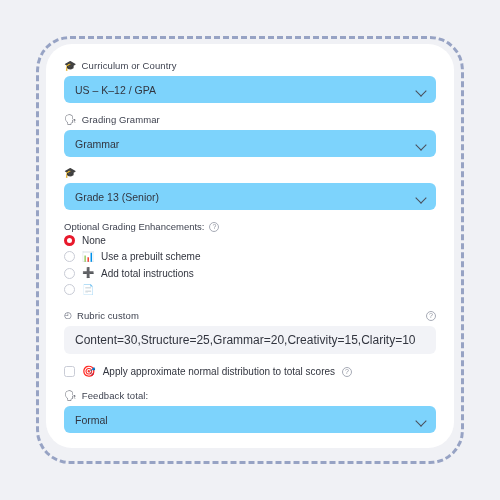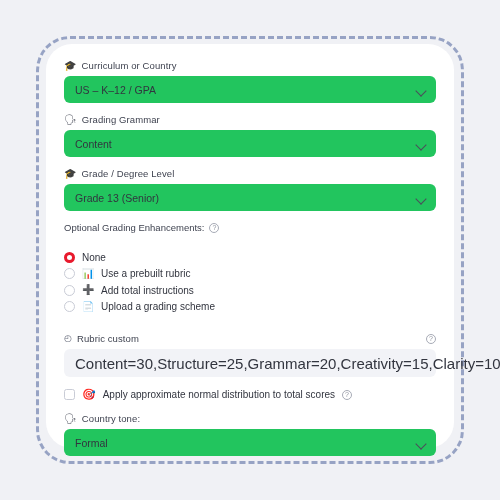--- a/index.html
+++ b/index.html
@@ -60,21 +60,21 @@
     justify-content: space-between;
     margin-bottom: 5px;
   }
 
   .label-row .label { margin-bottom: 0; }
 
   
   .select {
     position: relative;
     height: 27px;
-    background: #22c55e;
+    background: #7dd3fc;
     border-radius: 6px;
     display: flex;
     align-items: center;
     padding: 0 26px 0 11px;
     font-size: 10.5px;
     color: #32353f;
   }
 
   .chev {
     position: absolute;
@@ -90,21 +90,21 @@
   }
 
   
   .textinput {
     height: 28px;
     background: #f2f3f7;
     border-radius: 6px;
     display: flex;
     align-items: center;
     padding: 0 11px;
-    font-size: 15px;
+    font-size: 12px;
     color: #32353f;
   }
 
   
   .help {
     display: inline-flex;
     align-items: center;
     justify-content: center;
     width: 10px;
     height: 10px;
@@ -116,24 +116,24 @@
     flex: none;
   }
 
   
   .enh-label {
     display: flex;
     align-items: center;
     gap: 5px;
     font-size: 9.5px;
     color: #3f4350;
-    margin-bottom: 16px;
-  }
-
-  .radio-list { margin-bottom: 18px; }
+    margin-bottom: 0;
+  }
+
+  .radio-list { margin-bottom: 12px; }
 
   .radio-row {
     display: flex;
     align-items: center;
     gap: 7px;
     height: 16.5px;
     font-size: 10px;
     color: #32353f;
   }
 
@@ -194,60 +194,58 @@
       <span class="chev"></span>
     </div>
   </div>
 
   <div class="field">
     <div class="label">
       <span class="emoji">🗣</span>
       <span>Grading Grammar</span>
     </div>
     <div class="select">
-      <span>Content</span>
+      <span>Grammar</span>
       <span class="chev"></span>
     </div>
   </div>
 
   <div class="field">
     <div class="label">
       <span class="emoji">🎓</span>
-      <span>Grade / Degree Level</span>
     </div>
     <div class="select">
       <span>Grade 13 (Senior)</span>
       <span class="chev"></span>
     </div>
   </div>
 
   <div class="enh-label">
     <span>Optional Grading Enhancements:</span>
     <span class="help">?</span>
   </div>
 
   <div class="radio-list">
     <div class="radio-row">
       <span class="radio checked"></span>
       <span>None</span>
     </div>
     <div class="radio-row">
       <span class="radio"></span>
       <span class="emoji">📊</span>
-      <span>Use a prebuilt rubric</span>
+      <span>Use a prebuilt scheme</span>
     </div>
     <div class="radio-row">
       <span class="radio"></span>
       <span class="emoji">➕</span>
       <span>Add total instructions</span>
     </div>
     <div class="radio-row">
       <span class="radio"></span>
       <span class="emoji">📄</span>
-      <span>Upload a grading scheme</span>
     </div>
   </div>
 
   <div class="field">
     <div class="label-row">
       <div class="label">
         <span class="clock">◴</span>
         <span>Rubric custom</span>
       </div>
       <span class="help">?</span>
@@ -260,21 +258,21 @@
   <div class="check-row">
     <span class="checkbox"></span>
     <span class="emoji">🎯</span>
     <span>Apply approximate normal distribution to total scores</span>
     <span class="help">?</span>
   </div>
 
   <div class="field">
     <div class="label">
       <span class="emoji">🗣</span>
-      <span>Country tone:</span>
+      <span>Feedback total:</span>
     </div>
     <div class="select">
       <span>Formal</span>
       <span class="chev"></span>
     </div>
   </div>
 
 </div>
 
 </body></html>

